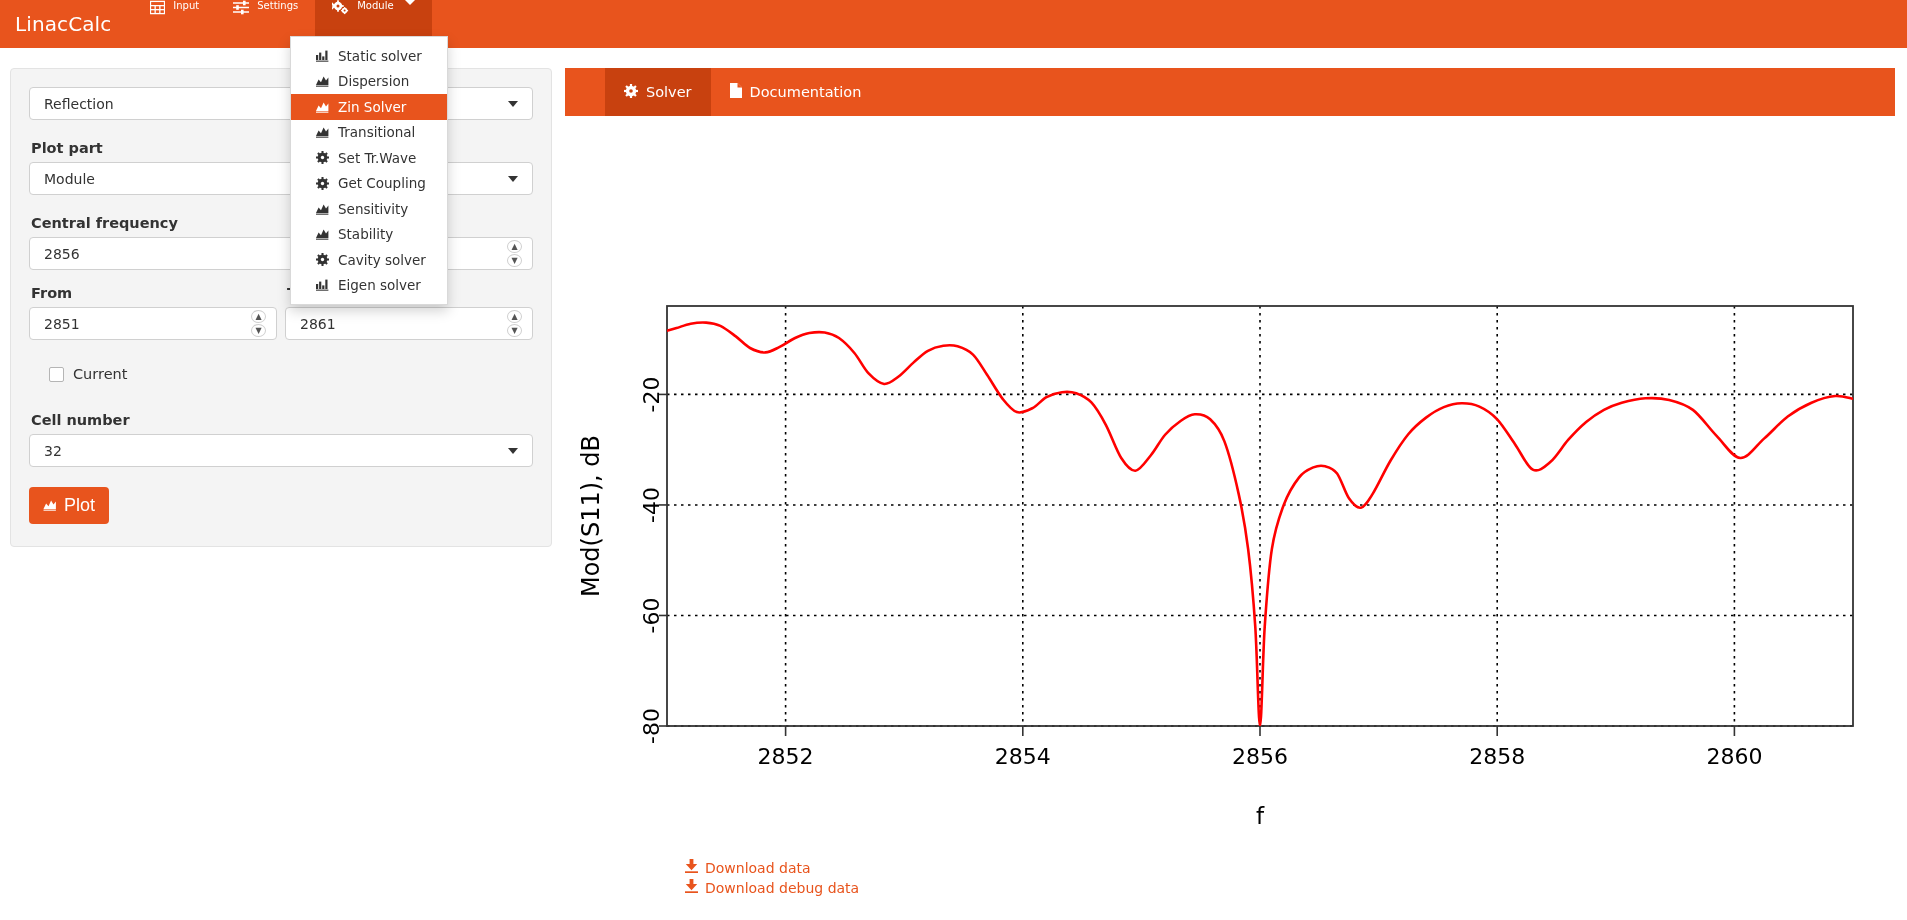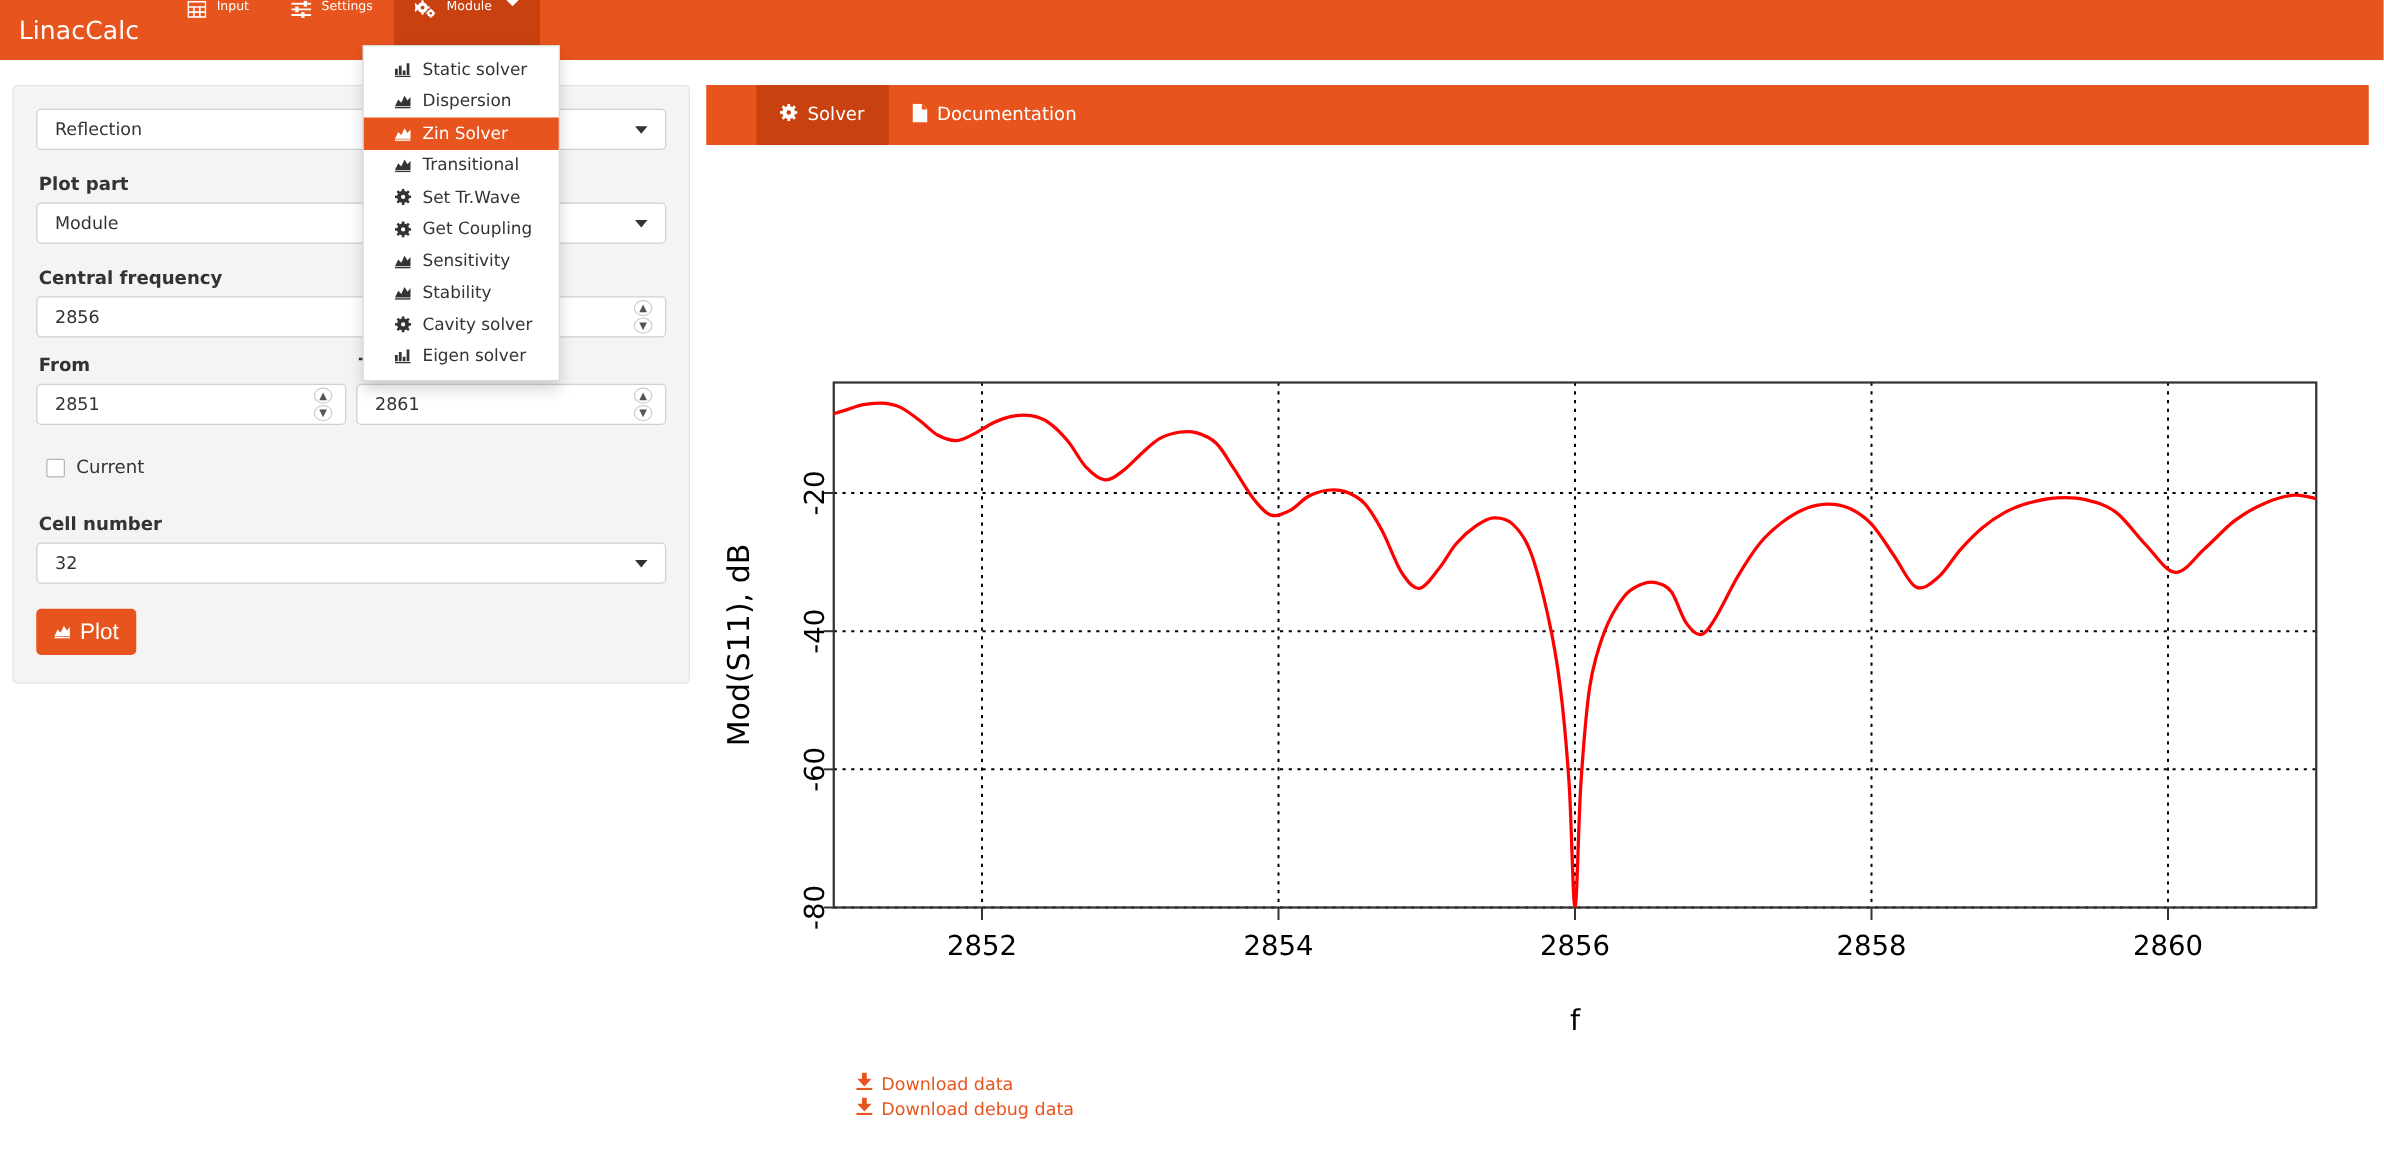--- a/index.html
+++ b/index.html
@@ -114,21 +114,21 @@
     width: 15px; height: 13px;
     border: 1px solid #cfcfcf;
     border-radius: 50%;
     display: flex; align-items: center; justify-content: center;
     font-size: 8px; color: #555;
     line-height: 1;
   }
   .two-col { display: flex; gap: 8px; justify-content: space-between; }
   .two-col > div { flex: 1; }
 
-  .check-row { display: flex; align-items: center; gap: 9px; margin: 26px 0 30px 8px; }
+  .check-row { display: flex; align-items: center; gap: 9px; margin: 26px 0 30px 20px; }
   .cbox {
     width: 15px; height: 15px;
     border: 1px solid #b5b5b5;
     border-radius: 2px;
     background: #fff;
   }
   .check-row .txt { font-size: 14.5px; color: #333; }
 
   .btn-plot {
     display: inline-flex; align-items: center; gap: 7px;

